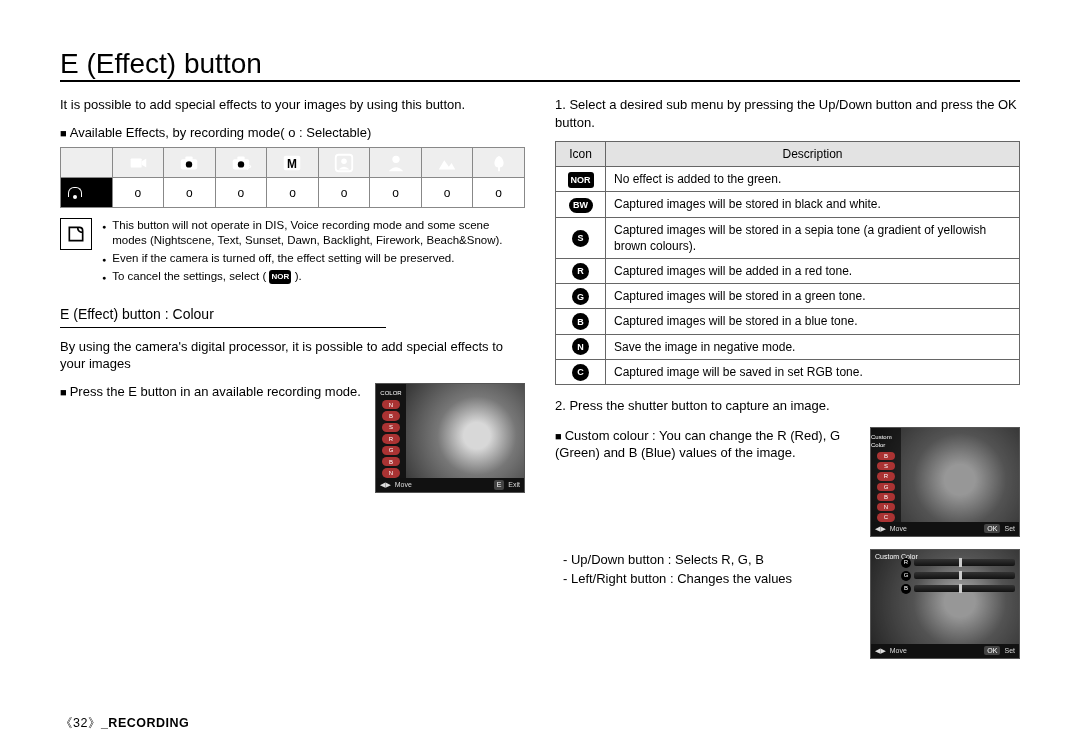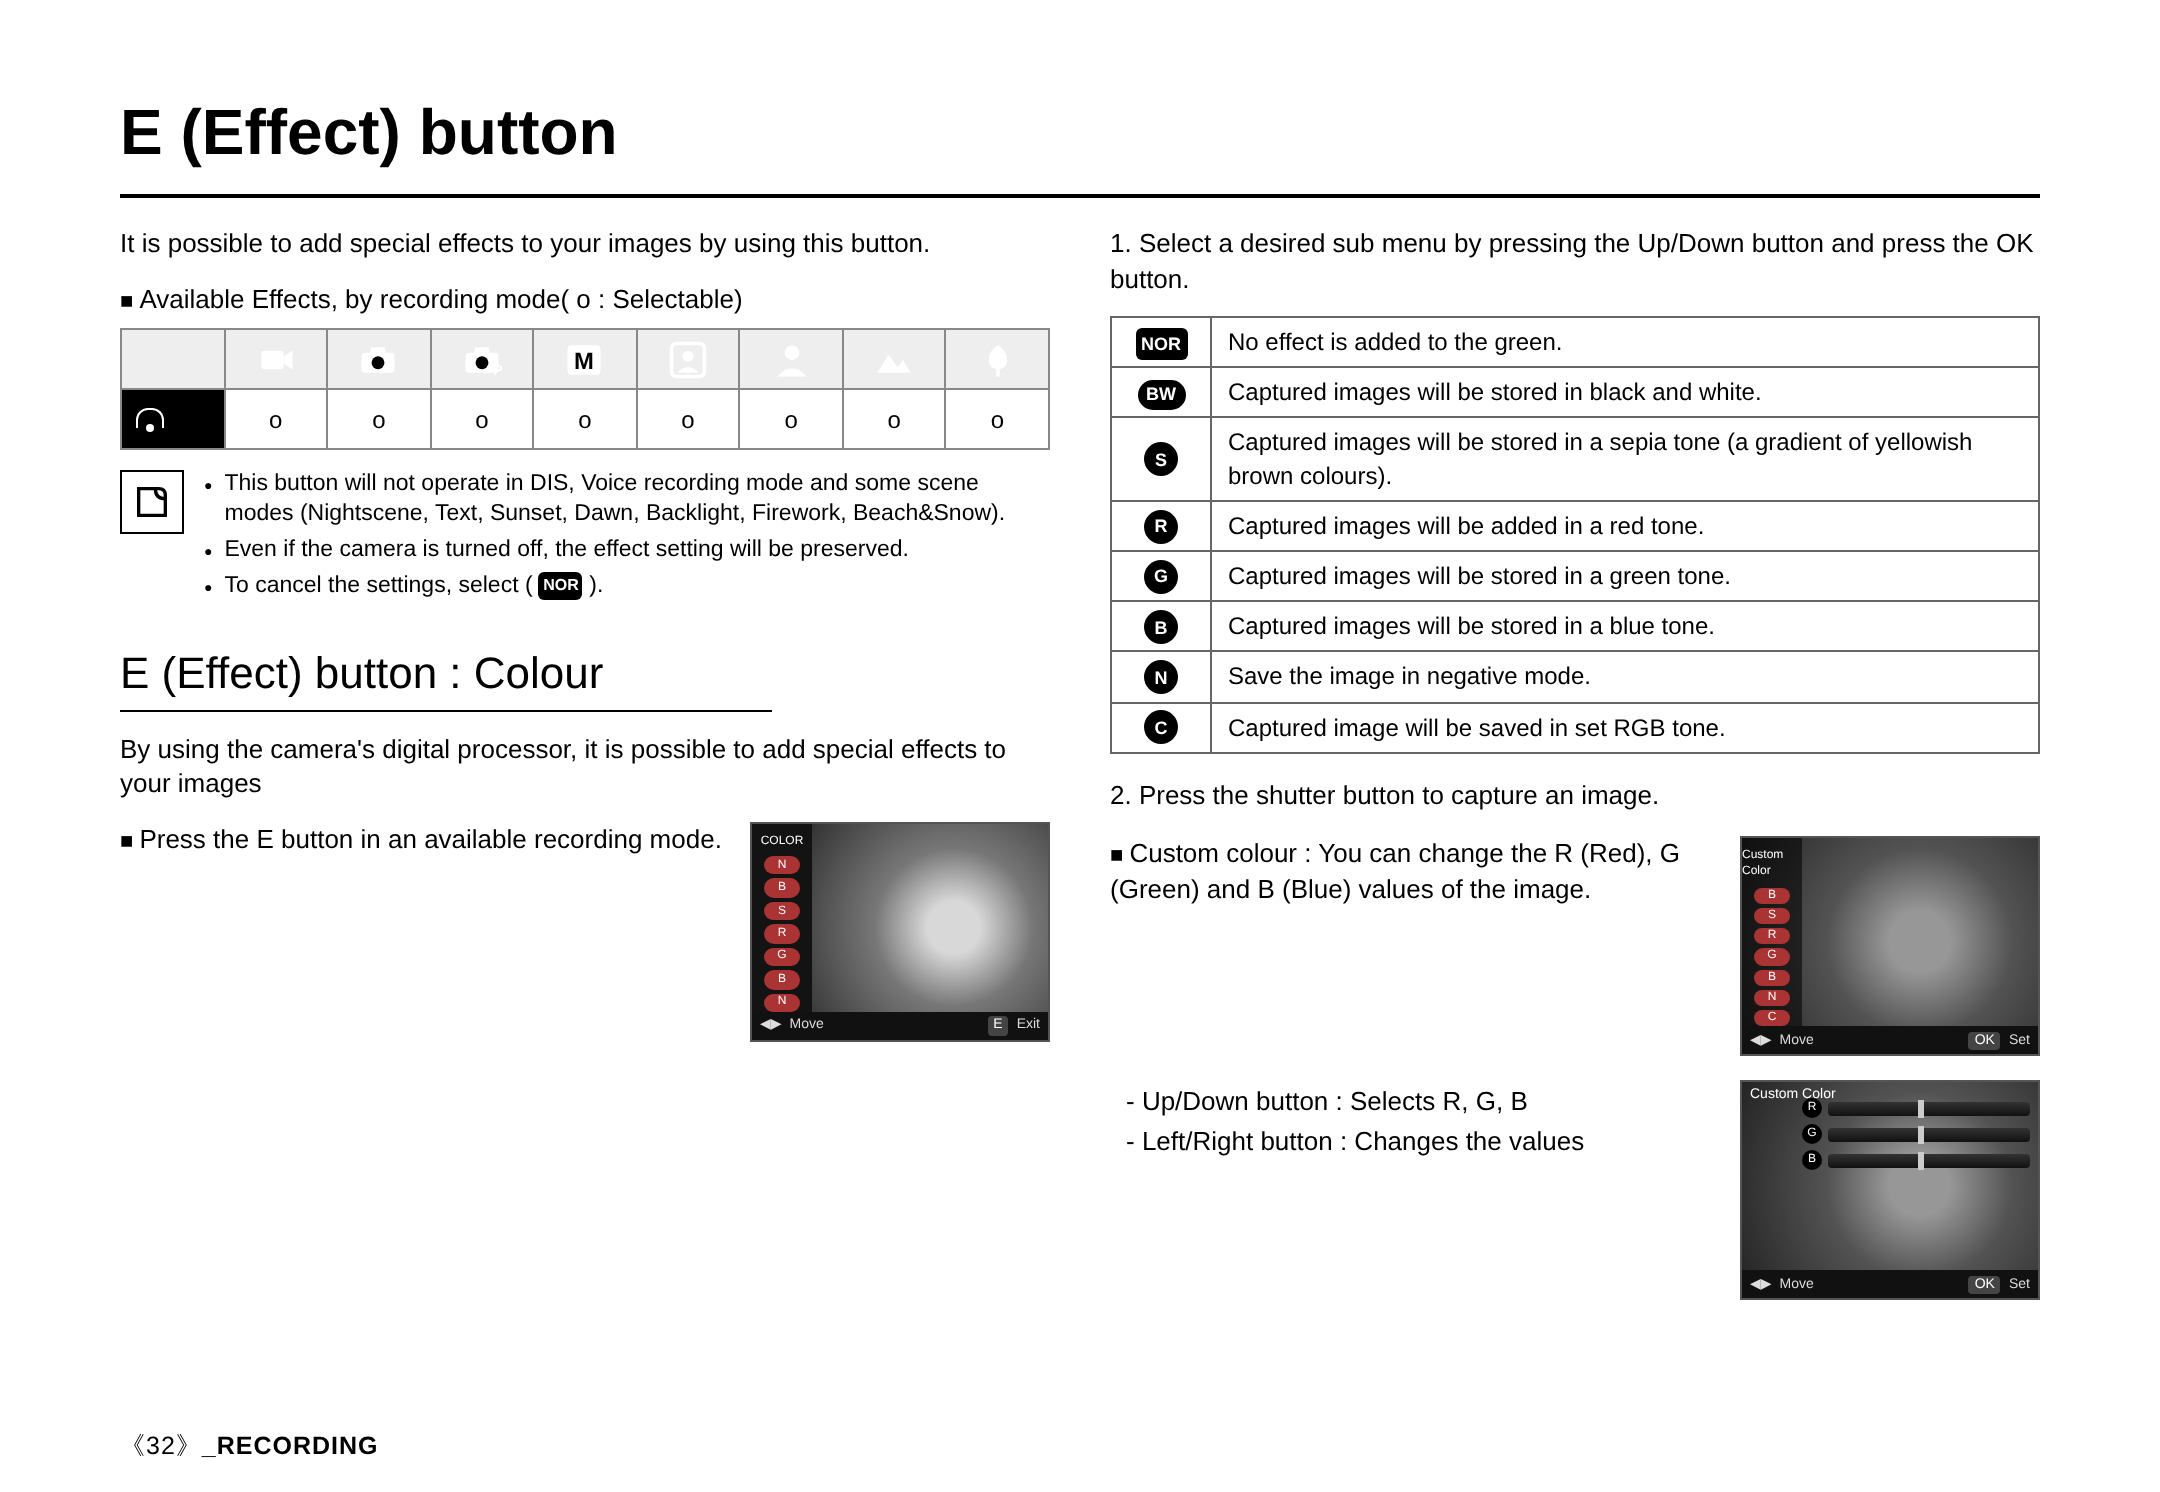--- a/index.html
+++ b/index.html
@@ -10,24 +10,24 @@
     background: #fff;
     color: #000;
     width: 1080px;
     height: 746px;
     position: relative;
   }
   .page {
     padding: 48px 60px 18px 60px;
   }
   .title {
-    font-size: 32px;
-    font-weight: bold;
+    font-size: 28px;
+    font-weight: normal;
     border-bottom: 2px solid #000;
-    padding-bottom: 12px;
+    padding-bottom: 0;
     margin-bottom: 14px;
   }
   .cols {
     display: flex;
     gap: 30px;
   }
   .col { flex: 1 1 50%; font-size: 13px; line-height: 1.35; }
   .para { margin-bottom: 10px; }
   .row-line { display: flex; margin: 8px 0 6px 0; }
   .bullet-sq::before { content: "■ "; font-size: 11px; }
@@ -59,21 +59,21 @@
   .note-icon-box {
     width: 32px; height: 32px; border: 1.5px solid #000;
     display: flex; align-items: center; justify-content: center;
     flex-shrink: 0;
   }
   .note-icon-box svg { width: 20px; height: 20px; }
   .note-list { font-size: 11.5px; line-height: 1.3; }
   .note-list .it { display: flex; gap: 6px; margin-bottom: 3px; }
   .note-list .it::before { content: "●"; font-size: 7px; margin-top: 4px; }
   .sub-heading {
-    font-size: 22px;
+    font-size: 14px;
     border-bottom: 1.5px solid #000;
     padding-bottom: 3px;
     margin: 18px 0 10px 0;
     width: 70%;
   }
   .nor-chip {
     display: inline-flex; align-items:center; justify-content:center;
     background:#000; color:#fff; font-size:8px; font-weight:bold;
     border-radius:3px; width:22px; height:14px; vertical-align:middle;
   }
@@ -272,20 +272,24 @@
           </div>
         </div>
       </div>
     </div>
 
     <div class="col">
       <div class="para">1. Select a desired sub menu by pressing the Up/Down button and press the OK button.</div>
 
       <table class="desc-table">
         <tbody>
+            <tr>
+          <th>Icon</th>
+          <th>Description</th>
+        </tr>
         <tr>
               <td class="iconcell"><span class="badge rect">NOR</span></td>
               <td>No effect is added to the green.</td>
             </tr>
         <tr>
               <td class="iconcell"><span class="badge pill">BW</span></td>
               <td>Captured images will be stored in black and white.</td>
             </tr>
         <tr>
               <td class="iconcell"><span class="badge circ">S</span></td>

